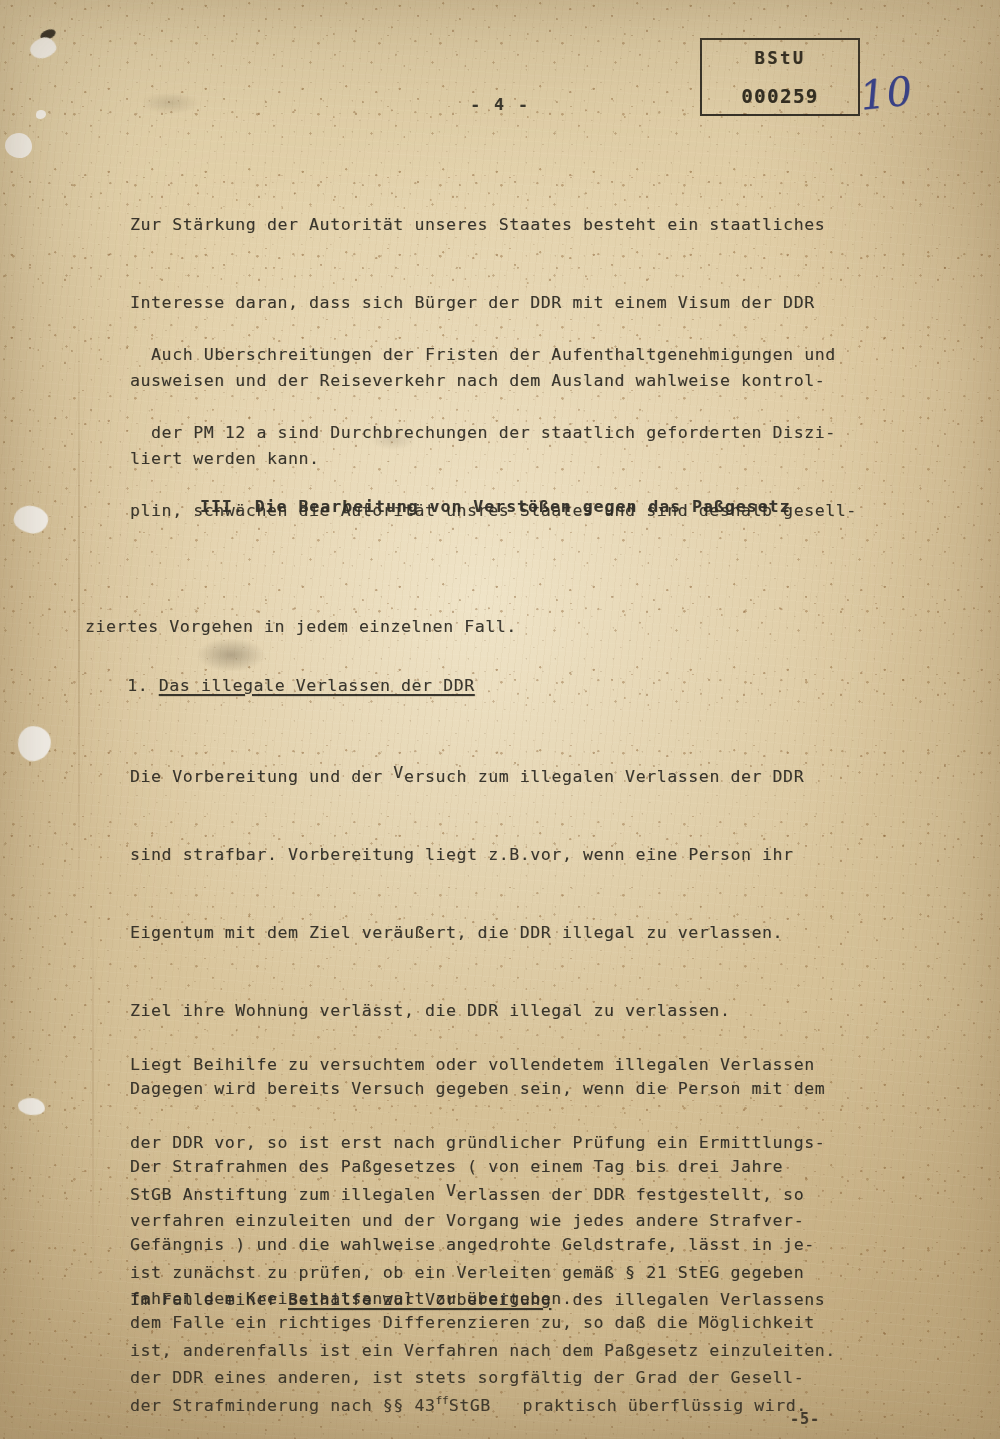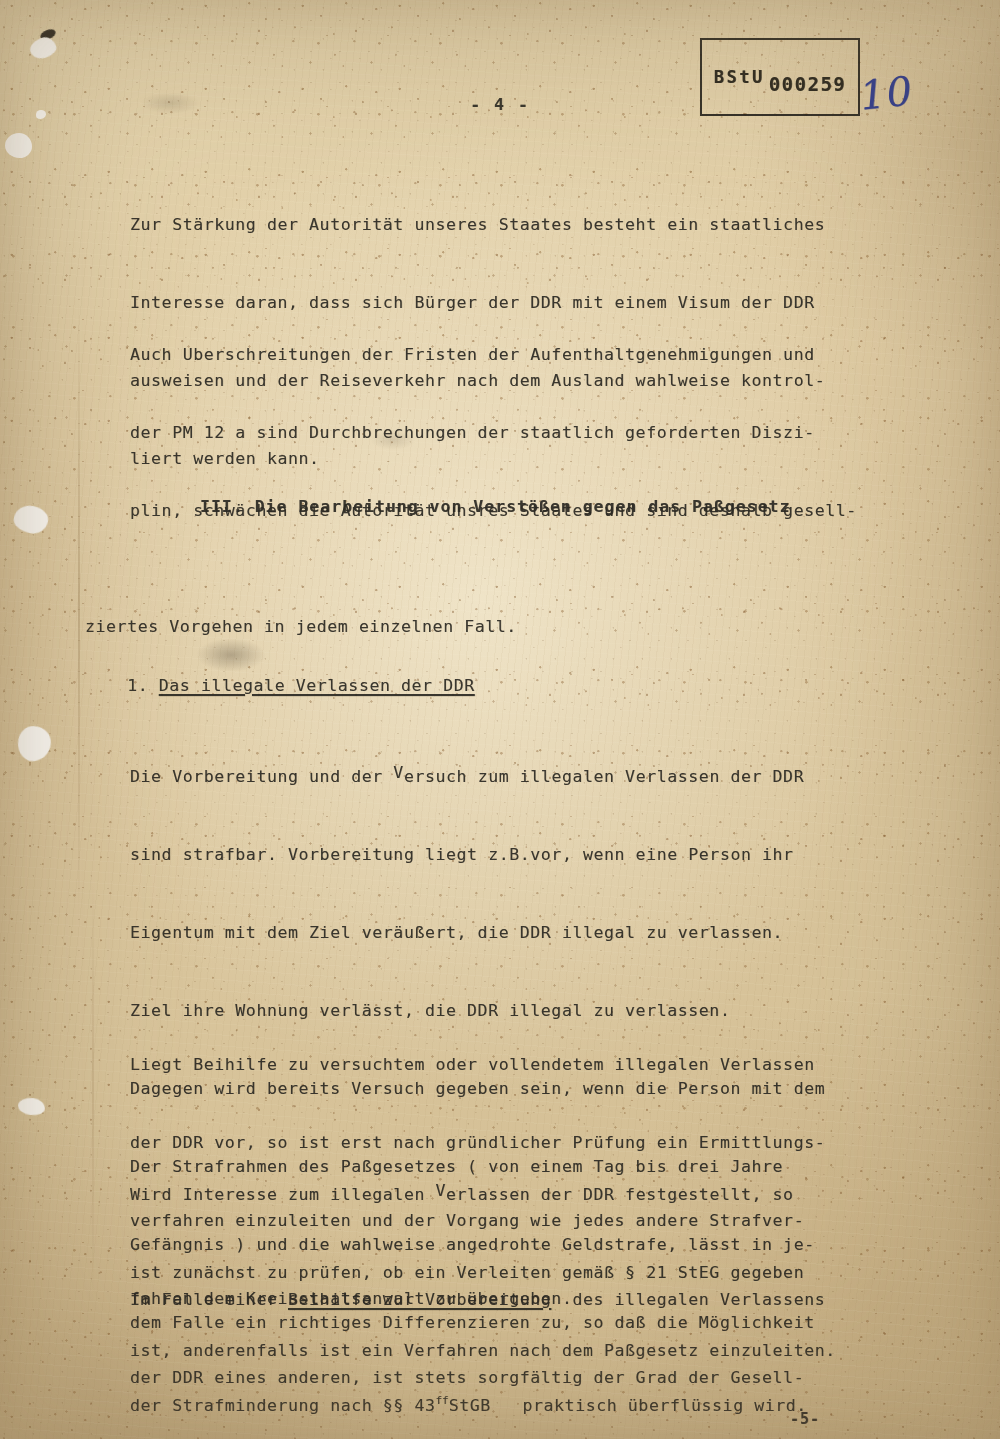--- a/index.html
+++ b/index.html
@@ -137,21 +137,21 @@
   .raised { position: relative; top: -4px; }
 
   
   #bstu-stamp {
     position: absolute;
     left: 700px; top: 38px;
     width: 160px; height: 78px;
     border: 2.5px solid #1d1b17;
     box-sizing: border-box;
     display: flex;
-    flex-direction: row;
+    flex-direction: column;
     align-items: center;
     justify-content: center;
     gap: 4px;
     opacity: 0.88;
   }
   #bstu-stamp .s-line {
     font-family: "DejaVu Sans Mono", "Liberation Mono", monospace;
     color: #17150f;
     letter-spacing: 2.5px;
     font-size: 17px;
@@ -222,21 +222,21 @@
 
   <div id="archive-handwriting">10</div>
 
   <div class="typed para" style="left:130px; top:160px;">
     <span class="ln">Zur Stärkung der Autorität unseres Staates besteht ein staatliches</span>
     <span class="ln">Interesse daran, dass sich Bürger der DDR mit einem Visum der DDR</span>
     <span class="ln">ausweisen und der Reiseverkehr nach dem Ausland wahlweise kontrol-</span>
     <span class="ln">liert werden kann.</span>
   </div>
 
-  <div class="typed para" style="left:130px; top:290px;">
+  <div class="typed para" style="left:130px; top:290px;text-align:center;">
     <span class="ln">Auch Uberschreitungen der Fristen der Aufenthaltgenehmigungen und</span>
     <span class="ln">der PM 12 a sind Durchbrechungen der staatlich geforderten Diszi-</span>
     <span class="ln">plin, schwächen die Autorität unsres Staates und sind deshalb gesell-</span>
   </div>
 
   <div class="typed section-heading" style="left:200px; top:494px;">III. Die Bearbeitung von Verstößen gegen das Paßgesetz</div>
 
   <div class="typed para" style="left:85px; top:562px;">
     <span class="ln">ziertes Vorgehen in jedem einzelnen Fall.</span>
   </div>
@@ -258,21 +258,21 @@
   </div>
 
   <div class="typed para" style="left:130px; top:1000px;">
     <span class="ln">Liegt Beihilfe zu versuchtem oder vollendetem illegalen Verlassen</span>
     <span class="ln">der DDR vor, so ist erst nach gründlicher Prüfung ein Ermittlungs-</span>
     <span class="ln">verfahren einzuleiten und der Vorgang wie jedes andere Strafver-</span>
     <span class="ln">fahren dem Kreisstaatsanwalt zu übergeben.</span>
   </div>
 
   <div class="typed para" style="left:130px; top:1130px;">
-    <span class="ln"><span>Wird Interesse zum illegalen </span><span class="raised">V</span><span>erlassen der DDR festgestellt, so</span></span>
+    <span class="ln"><span>StGB Anstiftung zum illegalen </span><span class="raised">V</span><span>erlassen der DDR festgestellt, so</span></span>
     <span class="ln">ist zunächst zu prüfen, ob ein Verleiten gemäß § 21 StEG gegeben</span>
     <span class="ln">ist, anderenfalls ist ein Verfahren nach dem Paßgesetz einzuleiten.</span>
   </div>
 
   <div class="typed para" style="left:130px; top:1235px;">
     <span class="ln"><span>Im Falle einer </span><span class="u">Beihilfe zur Vorbereitung</span><span>  des illegalen Verlassens</span></span>
     <span class="ln">der DDR eines anderen, ist stets sorgfältig der Grad der Gesell-</span>
     
     
     

